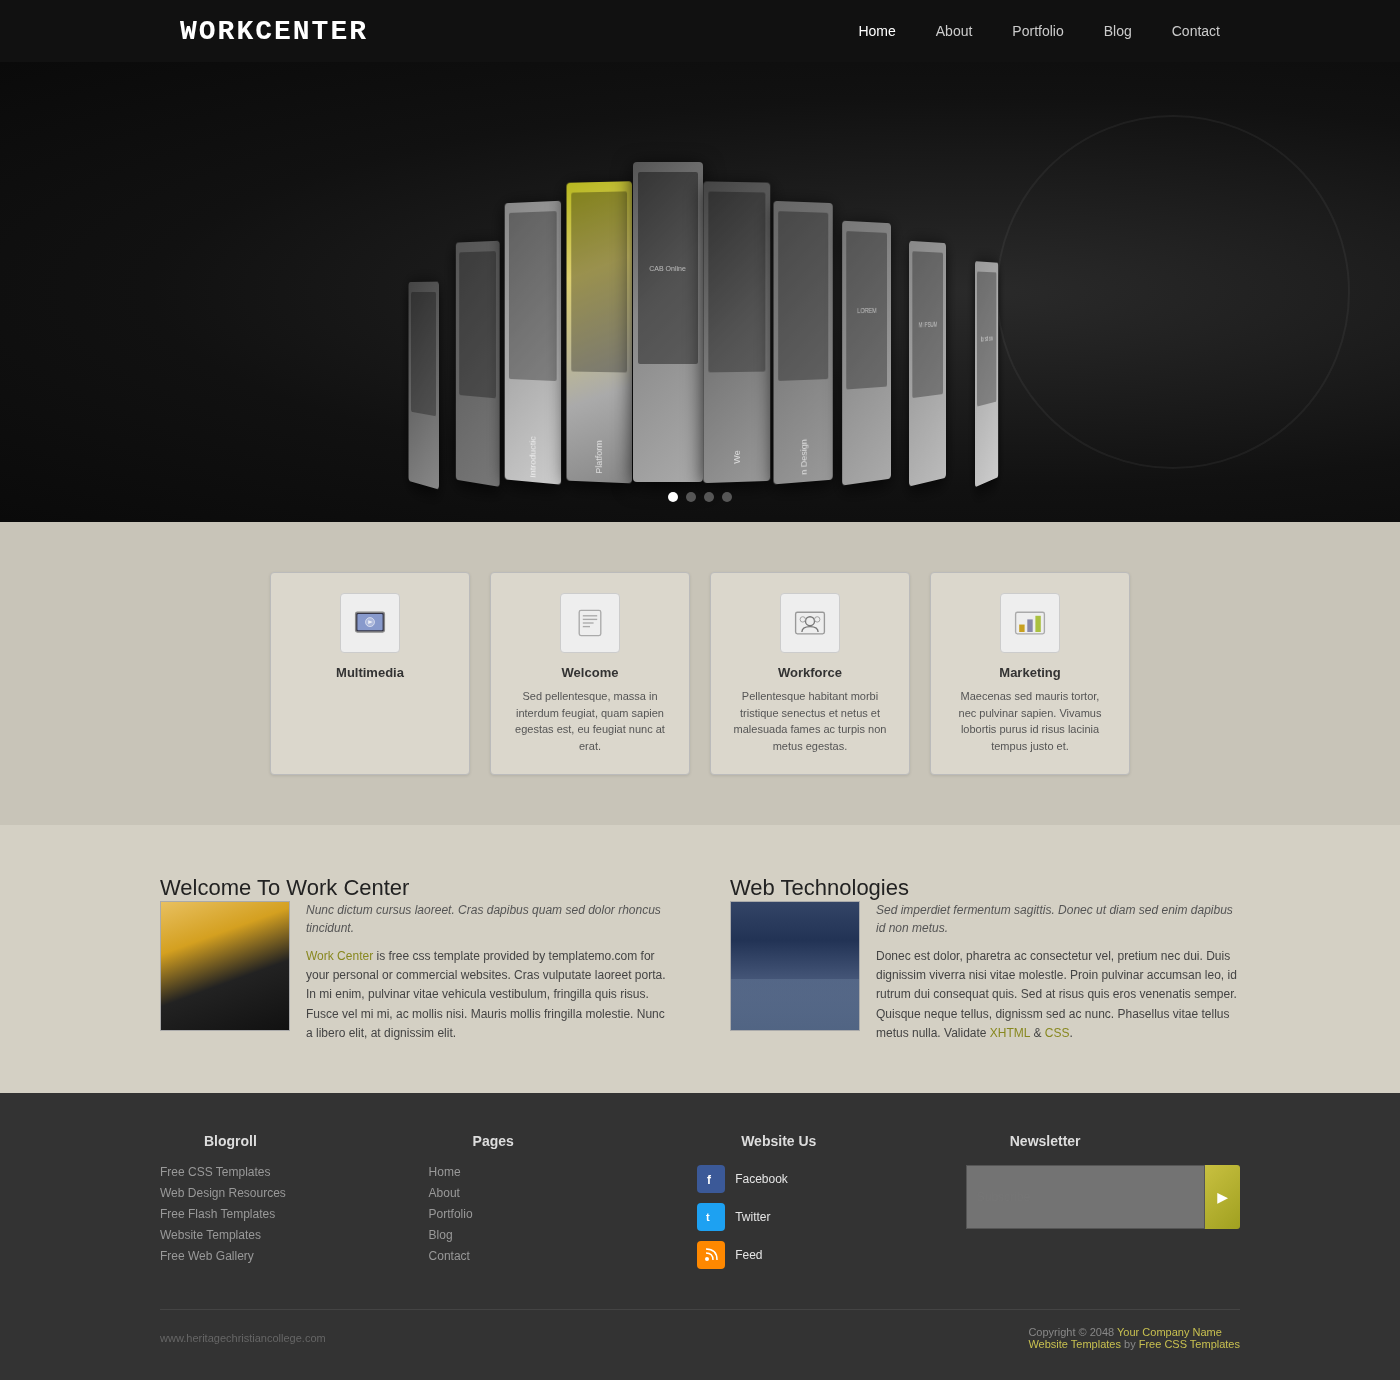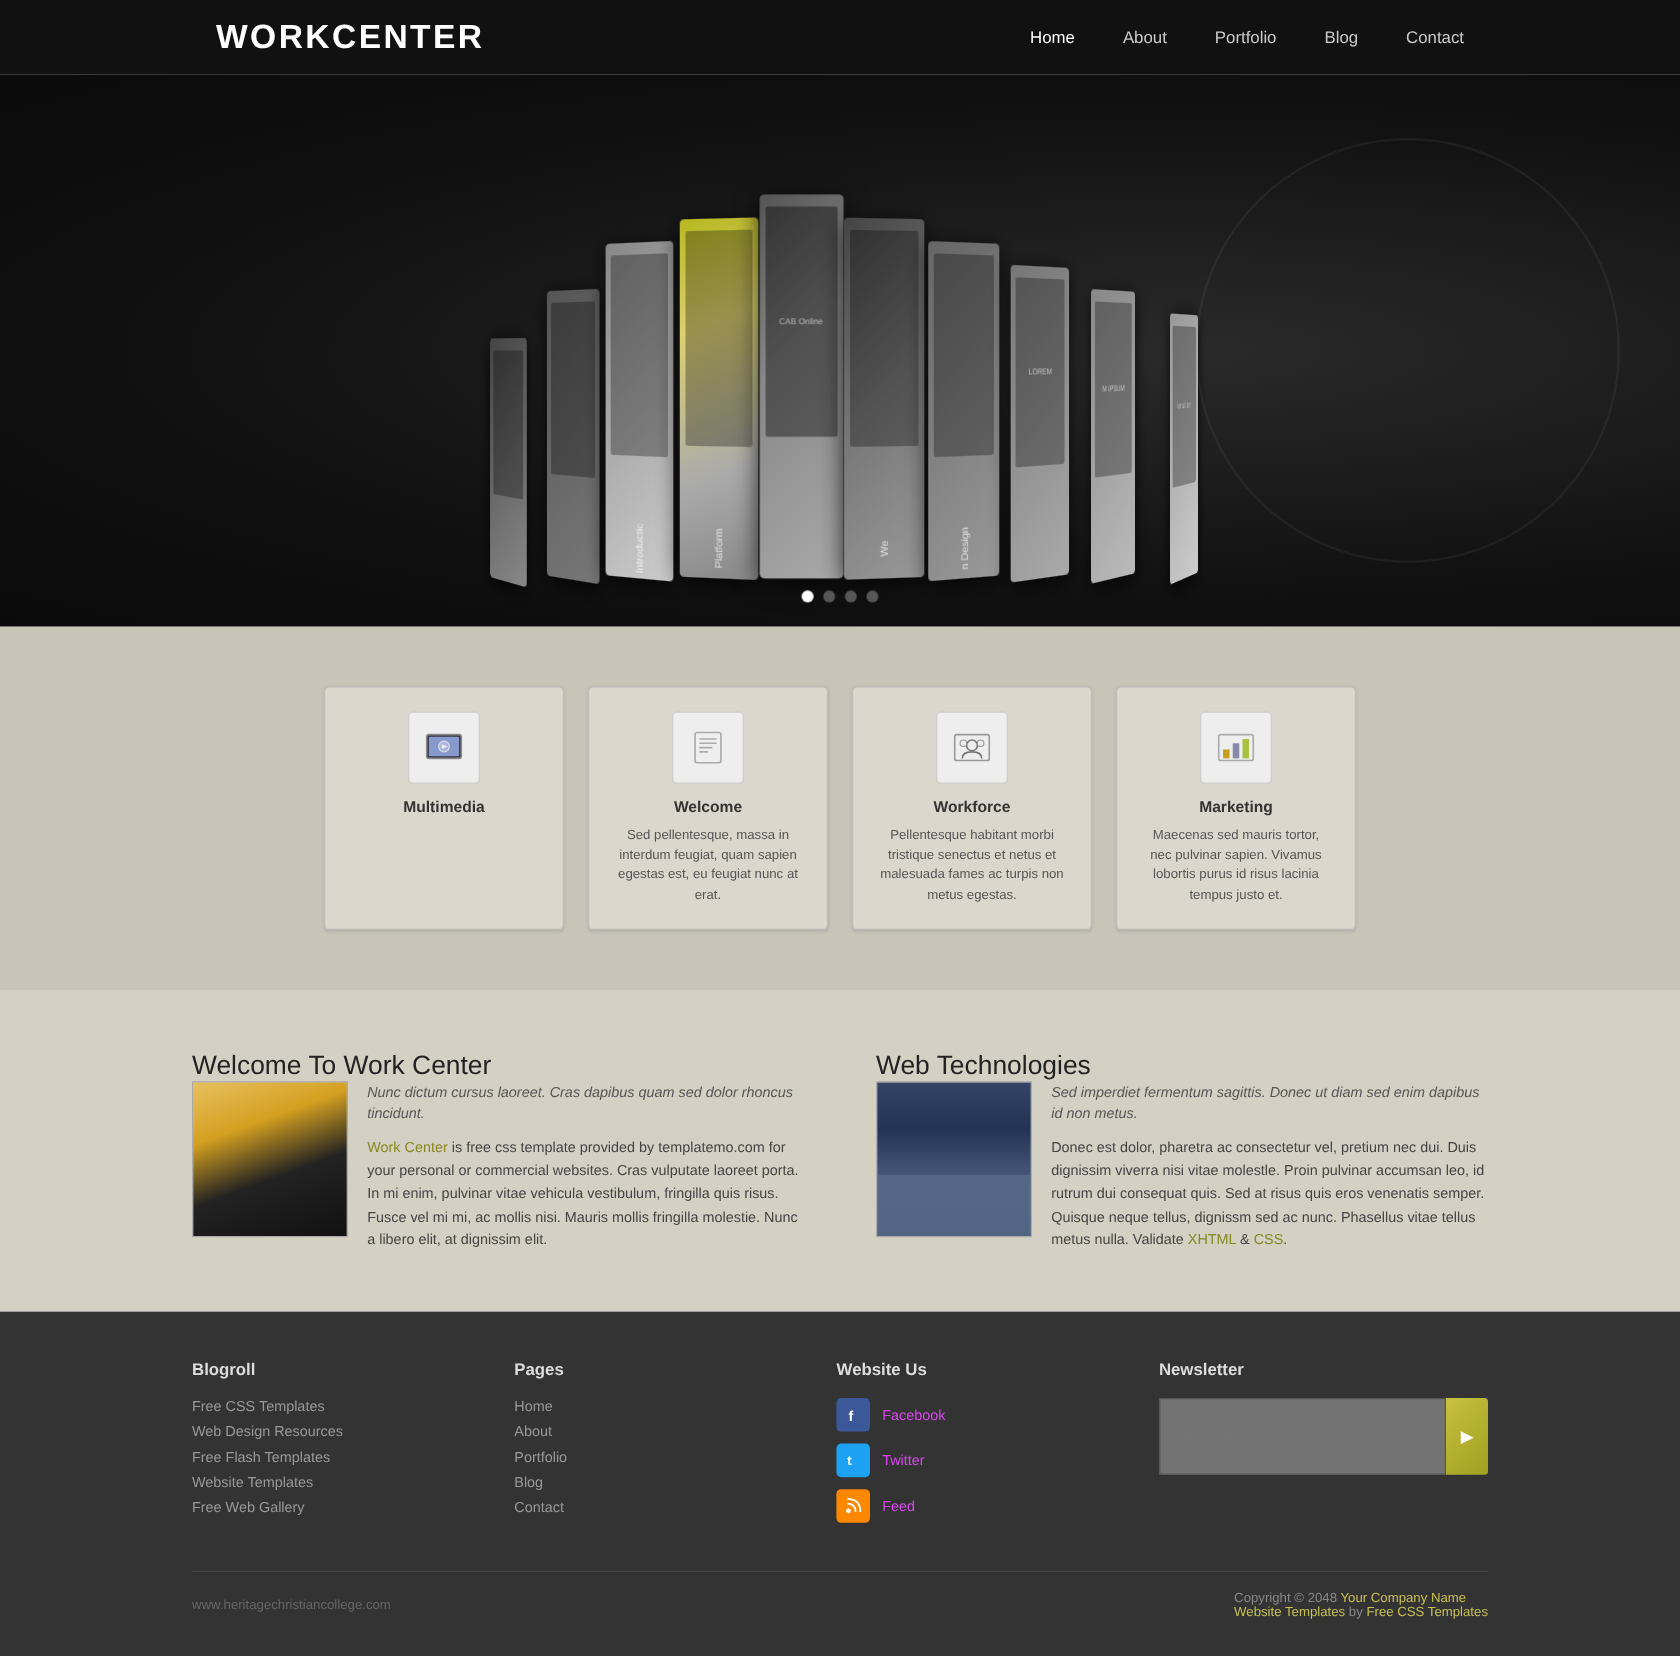--- a/index.html
+++ b/index.html
@@ -12,20 +12,21 @@
       display: flex;
       align-items: center;
       justify-content: space-between;
       padding: 0 180px;
     }
     #logo {
       font-size: 28px;
       font-weight: bold;
       color: #fff;
       letter-spacing: 2px;
+      font-family: Liberation Mono, monospace;
     }
     nav { display: flex; gap: 40px; }
     nav a {
       color: #ccc;
       text-decoration: none;
       font-size: 14px;
     }
     nav a.active { color: #fff; }
 
     
@@ -229,20 +230,21 @@
       padding-bottom: 30px;
       border-bottom: 1px solid #444;
     }
     .footer-col { flex: 1; min-width: 160px; }
     .footer-col-wide { flex: 1.2; }
     .footer-title {
       color: #ddd;
       font-size: 14px;
       font-weight: bold;
       margin-bottom: 16px;
+      margin-left: 44px;
     }
     .footer-link {
       display: block;
       color: #999;
       text-decoration: none;
       font-size: 12px;
       margin-bottom: 7px;
     }
     .footer-bottom {
       display: flex;
@@ -268,21 +270,21 @@
       display: flex;
       align-items: center;
       justify-content: center;
       font-weight: bold;
       font-size: 14px;
       color: #fff;
     }
     .social-facebook { background: #3b5998; }
     .social-twitter { background: #1da1f2; }
     .social-feed { background: #f80; }
-    .social-label { color: #d946ef; font-size: 12px; text-decoration: none; }
+    .social-label { color: #e5e5e5; font-size: 12px; text-decoration: none; }
     .newsletter-row { display: flex; }
     .newsletter-input-inline {
       flex: 1;
       padding: 24px 10px;
       border: 1px solid #555;
       background: #737373;
       color: #ddd;
       font-size: 12px;
       outline: none;
     }

